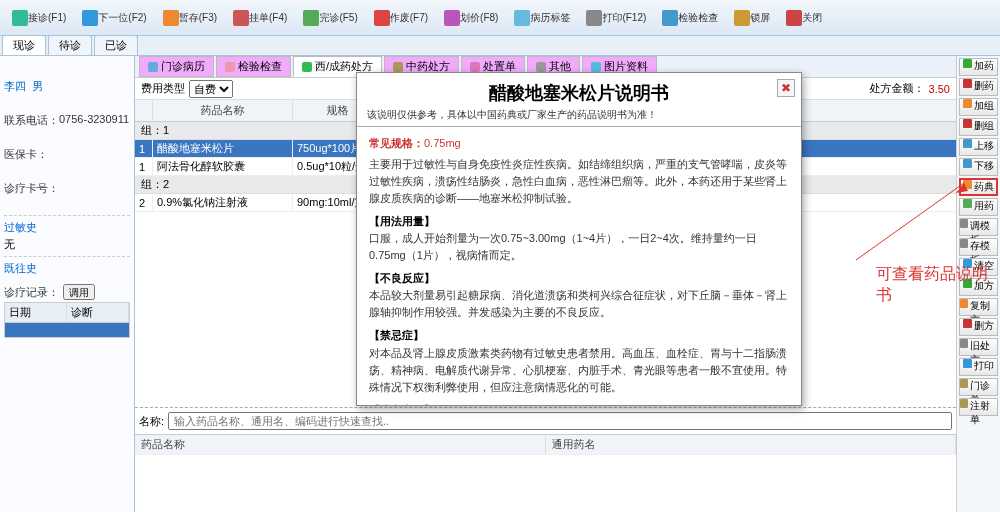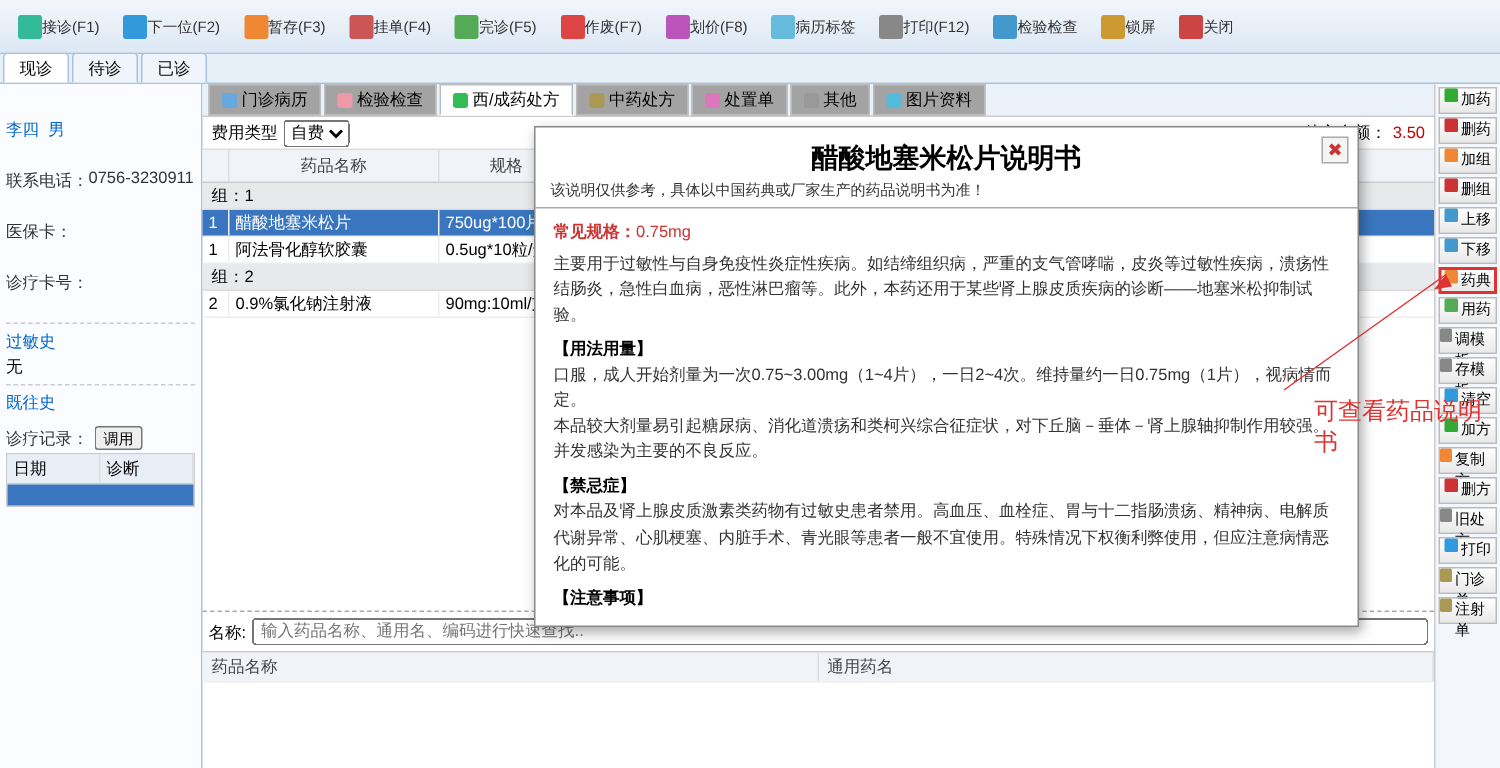--- a/index.html
+++ b/index.html
@@ -13,42 +13,42 @@
 .tab.active{background:#fff}
 .main{display:flex;height:456px}
 .left{width:135px;border-right:1px solid #a9c3de;background:#fafcff;padding:4px;font-size:11px}
 .kv{margin:19px 0;color:#333;display:flex}
 .kv .k{color:#333}
 .kv .v{color:#06c}
 .left h4{color:#06c;margin:4px 0 2px;font-weight:normal}
 .sep{border-top:1px dashed #ccc;margin:4px 0}
 .center{flex:1;display:flex;flex-direction:column;position:relative}
 .subtabs{height:22px;background:#eaf1f9;border-bottom:1px solid #ccc;display:flex;align-items:center;padding-left:4px}
-.stab{padding:2px 8px;border:1px solid #bbb;background:#a3a3a3;margin-right:2px;font-size:11px;cursor:pointer;display:flex;align-items:center;gap:3px}
+.stab{padding:2px 8px;border:1px solid #bbb;background:#f0abfc;margin-right:2px;font-size:11px;cursor:pointer;display:flex;align-items:center;gap:3px}
 .stab.active{background:#fff;border-bottom-color:#fff}
 .stab .sico{width:10px;height:10px;border-radius:2px}
 .feerow{height:22px;display:flex;align-items:center;padding:0 6px;border-bottom:1px solid #ddd;gap:4px}
 .feerow select{font-size:11px;height:18px}
 .price{color:#c00}
 .gridhead{height:22px;background:#f0f4f9;border-bottom:1px solid #ccc;display:flex;align-items:center;font-size:11px}
 .gh{border-right:1px solid #ddd;padding:0 4px;text-align:center;color:#444;height:100%;display:flex;align-items:center;justify-content:center}
 .rows{height:70px}
 .grphdr{background:#e7e9eb;padding:1px 6px;font-size:11px;border-bottom:1px solid #ddd}
 .drow{display:flex;border-bottom:1px solid #eee;height:18px;align-items:center;font-size:11px}
 .drow.sel{background:#3976bf;color:#fff}
 .dc{border-right:1px solid #eee;padding:0 4px;height:100%;display:flex;align-items:center}
 .searchrow{border-top:1px dashed #aaa;padding:4px;display:flex;align-items:center;gap:4px;margin-top:auto}
 .searchrow input{flex:1;height:18px;font-size:11px;padding:0 4px;color:#aaa}
 .btmgrid{display:flex;border-top:1px solid #ccc;height:20px;background:#f0f4f9}
 .btmgrid .bh{flex:1;border-right:1px solid #ddd;padding:2px 6px;font-size:11px;color:#444}
 .right{width:44px;background:#f3f7fc;border-left:1px solid #ccc;display:flex;flex-direction:column;gap:2px;padding:2px}
 .rbtn{height:18px;border:1px solid #bbb;background:linear-gradient(#fff,#e8e8e8);font-size:10px;display:flex;align-items:flex-start;justify-content:center;cursor:pointer;gap:2px}
 .rbtn .ri{width:9px;height:9px;border-radius:1px}
 .rbtn.hl{border:2px solid #d33}
-.popup{position:absolute;left:356px;top:84px;width:550px;height:334px;background:#fff;border:1px solid #888;box-shadow:2px 3px 8px rgba(0,0,0,.35);display:flex;flex-direction:column}
+.popup{position:absolute;left:356px;top:72px;width:446px;height:334px;background:#fff;border:1px solid #888;box-shadow:2px 3px 8px rgba(0,0,0,.35);display:flex;flex-direction:column}
 .popup-head{padding:8px 10px 4px;border-bottom:1px solid #aaa;position:relative}
 .popup-title{font-size:18px;font-weight:bold;text-align:center;color:#000}
 .popup-sub{font-size:10px;text-align:left;color:#333;margin-top:3px}
 .popup-close{position:absolute;right:6px;top:6px;width:18px;height:18px;border:1px solid #aaa;background:#f5f5f5;display:flex;align-items:center;justify-content:center;cursor:pointer;font-size:12px;color:#c33}
 .popup-body{flex:1;overflow:auto;padding:8px 12px;font-size:11px;line-height:1.55;color:#333}
 .popup-body .sect{font-weight:bold;margin-top:6px;color:#000}
 .popup-body .spec{color:#c33;margin-bottom:4px}
 .diag{margin-top:8px}
 .diag-hd{display:flex;align-items:center;gap:4px;color:#333}
 .diag-hd button{font-size:10px;height:16px;padding:0 4px}
@@ -245,20 +245,21 @@
   <div class="popup-head">
     <div class="popup-title">醋酸地塞米松片说明书</div>
     <div class="popup-sub">该说明仅供参考，具体以中国药典或厂家生产的药品说明书为准！</div>
     <div class="popup-close">✖</div>
   </div>
   <div class="popup-body">
     <div class="spec"><b>常见规格：</b><span>0.75mg</span></div>
     <div>主要用于过敏性与自身免疫性炎症性疾病。如结缔组织病，严重的支气管哮喘，皮炎等过敏性疾病，溃疡性结肠炎，急性白血病，恶性淋巴瘤等。此外，本药还用于某些肾上腺皮质疾病的诊断——地塞米松抑制试验。</div>
     <div class="sect">【用法用量】</div>
     <div>口服，成人开始剂量为一次0.75~3.00mg（1~4片），一日2~4次。维持量约一日0.75mg（1片），视病情而定。</div>
+    <div class="sect">【不良反应】</div>
     <div>本品较大剂量易引起糖尿病、消化道溃疡和类柯兴综合征症状，对下丘脑－垂体－肾上腺轴抑制作用较强。并发感染为主要的不良反应。</div>
     <div class="sect">【禁忌症】</div>
     <div>对本品及肾上腺皮质激素类药物有过敏史患者禁用。高血压、血栓症、胃与十二指肠溃疡、精神病、电解质代谢异常、心肌梗塞、内脏手术、青光眼等患者一般不宜使用。特殊情况下权衡利弊使用，但应注意病情恶化的可能。</div>
     <div class="sect">【注意事项】</div>
 
   </div>
 </div>
 
 <svg class="arrow" style="left:846px;top:95px" width="150" height="170">
     <line x1="10" y1="165" x2="118" y2="88" stroke="#d33" stroke-width="1"></line>

